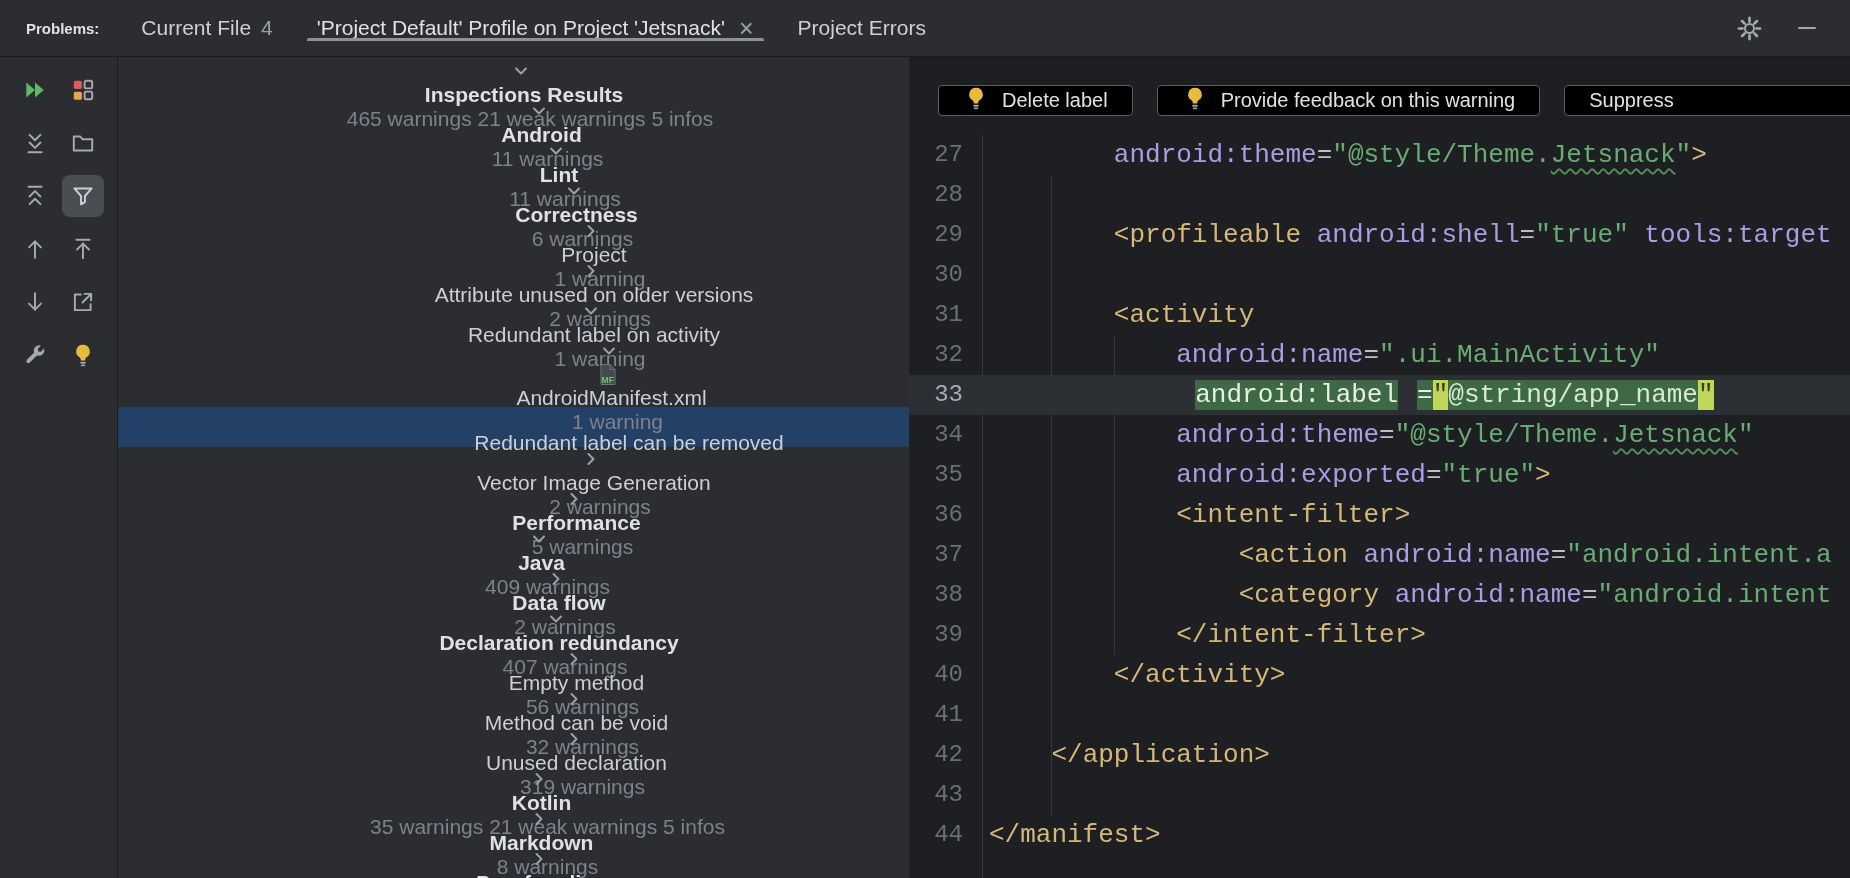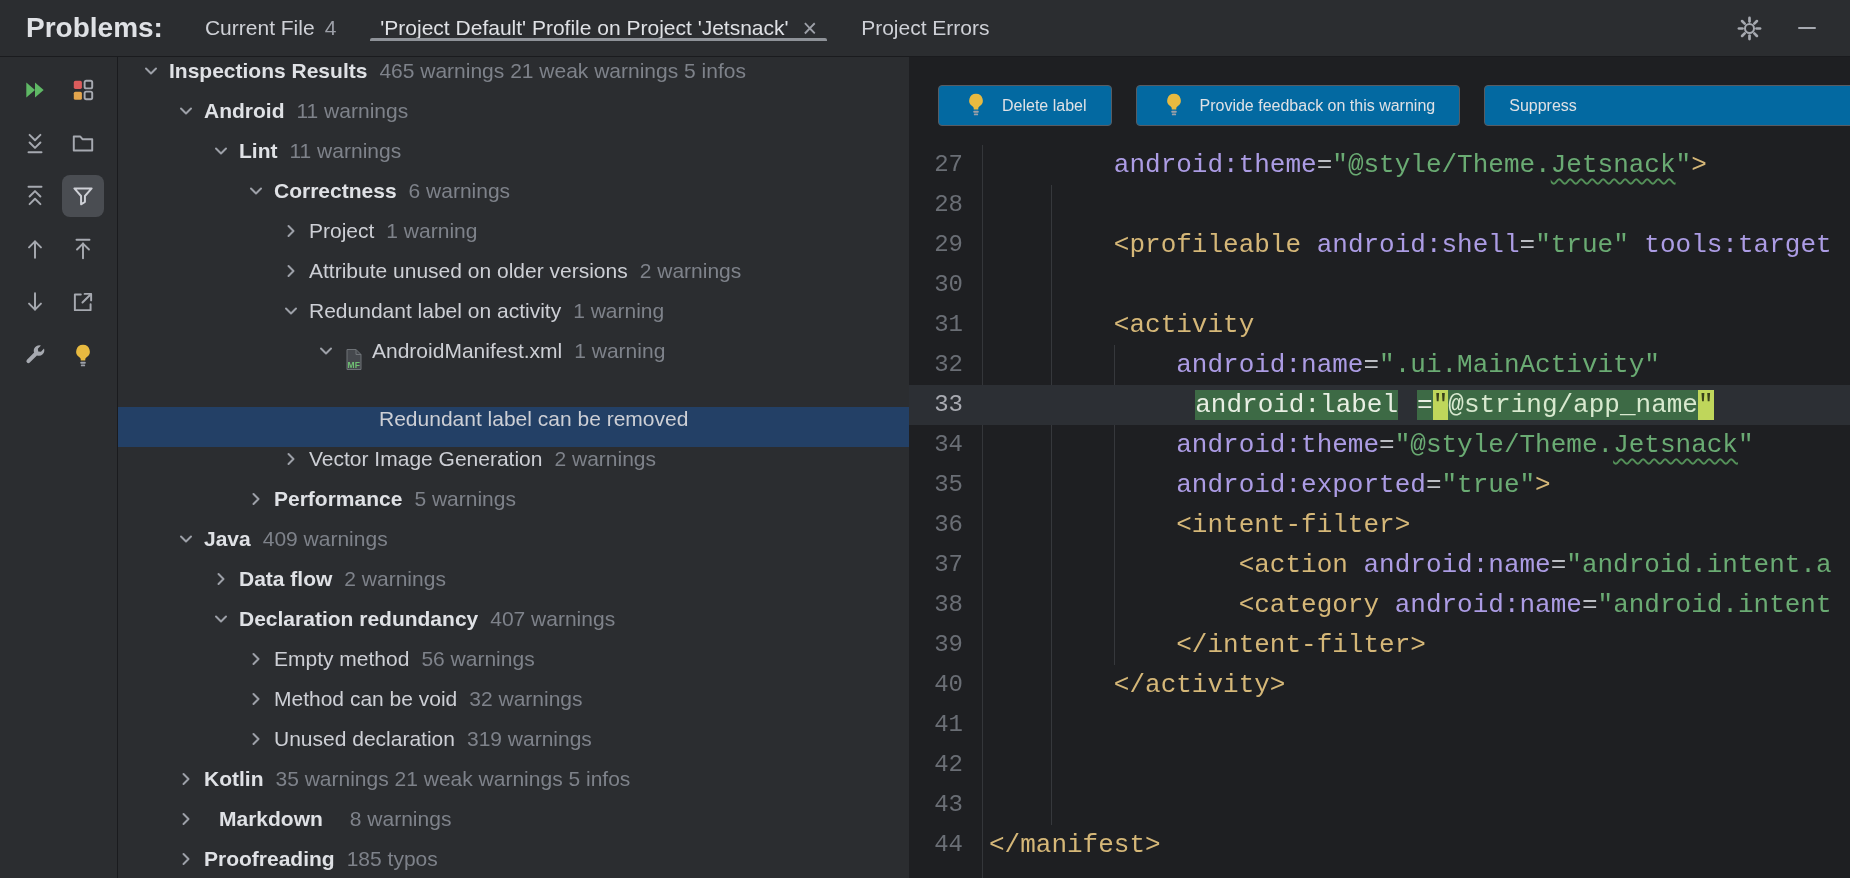--- a/index.html
+++ b/index.html
@@ -3,21 +3,21 @@
 <meta charset="utf-8">
 <style>
   * { margin:0; padding:0; box-sizing:border-box; }
   html,body { width:1850px; height:878px; overflow:hidden; background:var(--bg-editor,#1E1F22);
     font-family:"Liberation Sans","DejaVu Sans",sans-serif; }
   .app { width:1850px; height:878px; display:flex; flex-direction:column; }
 
   
   .header { height:57px; flex:none; background:var(--bg-panel,#2B2D30); border-bottom:1px solid #1A1B1E;
     display:flex; align-items:stretch; }
-  .hdr-title { color:var(--tree-bold,#DFE1E5); font-weight:700; font-size:28px; display:flex; align-items:center;
+  .hdr-title { color:var(--tree-bold,#DFE1E5); font-weight:700; font-size:15px; display:flex; align-items:center;
     padding:0 20px 0 26px; }
   .tabs { display:flex; align-items:center; }
   .tab { display:flex; align-items:center; gap:10px; padding:0 22px; color:#CED0D6; font-size:21px; position:relative; }
   .tab .count { color:#9DA0A8; }
   .tab.active { color:var(--tree-bold,#DFE1E5); }
   .tab.active::after { content:""; position:absolute; left:12px; right:12px; bottom:0; height:3px;
     background:#8E9298; border-radius:2px 2px 0 0; }
   .tab-close { font-size:25px; color:#9DA0A8; margin-left:4px; line-height:1; }
   .hdr-spacer { flex:1; }
   .hdr-icons { display:flex; align-items:center; gap:28px; padding-right:28px; }
@@ -27,34 +27,34 @@
   
   .body { flex:1; display:flex; min-height:0; }
 
   .toolstrip { width:118px; flex:none; background:var(--bg-panel,#2B2D30); border-right:1px solid #1A1B1E;
     padding:12px 0 0 14px; display:grid; grid-template-columns:48px 48px; grid-auto-rows:53px; }
   .tool-btn { width:42px; height:42px; border-radius:8px; display:flex; align-items:center; justify-content:center; }
   .tool-btn.selected { background:#4A4D52; }
 
   
   .tree { width:791px; flex:none; background:var(--bg-panel,#2B2D30); padding-top:2px; overflow:hidden; }
-  .tree-row { height:40px; display:flex; font-size:21px; white-space:nowrap; }
+  .tree-row { height:40px; display:flex; align-items:center; font-size:21px; white-space:nowrap;flex-direction:column; }
   .tree-row.selected { background:var(--row-selected,#234066); }
   .chev { width:24px; height:24px; margin-right:6px; flex:none; display:flex; align-items:center; justify-content:center; }
   .file-icon { margin-right:8px; display:flex; align-items:center; }
   .lbl { color:var(--tree-text,#CDCFD5); }
   .lbl.bold { font-weight:700; color:var(--tree-bold,#DFE1E5); }
   .cnt { color:var(--count,#7E828A); margin-left:12px; }
 
   
   .editor { flex:1; background:var(--bg-editor,#1E1F22); display:flex; flex-direction:column; min-width:0; overflow:hidden; }
   .actions { flex:none; display:flex; gap:24px; padding:28px 0 19px 29px; white-space:nowrap; }
-  .action-btn { height:41px; display:inline-flex; align-items:center; gap:13px; padding:0 24px;
-    border:1px solid #585C63; border-radius:4px; background:#0369a1; color:var(--tree-bold,#DFE1E5);
-    font-size:16px; flex:none; }
+  .action-btn { height:31px; display:inline-flex; align-items:center; gap:13px; padding:0 24px;
+    border:1px solid #585C63; border-radius:4px; background:#000000; color:var(--tree-bold,#DFE1E5);
+    font-size:20px; flex:none; }
   .action-btn.clipped { width:420px; justify-content:flex-start; }
 
   .code-wrap { position:relative; flex:1; font-family:Liberation Mono, monospace; font-size:26px; }
   .gutter-sep { position:absolute; left:73px; top:0; bottom:0; width:1px; background:#34363A; z-index:0; }
   .guide { position:absolute; width:1px; background:#36383C; z-index:0; }
   .guide.g1 { left:142px; top:40px; height:640px; }
   .guide.g2 { left:205px; top:200px; height:320px; }
   .code-lines { position:relative; z-index:1; }
   .code-line { display:flex; height:40px; line-height:40px; }
   .code-line.current { background:var(--current-line,#2B2E33); }
@@ -362,21 +362,21 @@
         </div>
         <div class="tree-row" style="padding-left: 56px;">
           <span class="chev">
             <svg width="22" height="22" viewBox="0 0 22 22">
               <path d="M8.5 6l5 5-5 5" stroke="#9DA0A8" stroke-width="2" fill="none" stroke-linecap="round" stroke-linejoin="round"></path>
             </svg>
           </span>
           <span class="lbl bold">Kotlin</span>
           <span class="cnt">35 warnings 21 weak warnings 5 infos</span>
         </div>
-        <div class="tree-row" style="padding-left: 56px; gap: 15px;">
+        <div class="tree-row" style="padding-left: 56px;">
           <span class="chev">
             <svg width="22" height="22" viewBox="0 0 22 22">
               <path d="M8.5 6l5 5-5 5" stroke="#9DA0A8" stroke-width="2" fill="none" stroke-linecap="round" stroke-linejoin="round"></path>
             </svg>
           </span>
           <span class="lbl bold">Markdown</span>
           <span class="cnt">8 warnings</span>
         </div>
         <div class="tree-row" style="padding-left: 56px;">
           <span class="chev">
@@ -479,21 +479,21 @@
             <div class="code-line">
               <span class="gutter">40</span>
               <span class="code-text"><span class="p">        </span><span class="t">&lt;/activity&gt;</span></span>
             </div>
             <div class="code-line">
               <span class="gutter">41</span>
               <span class="code-text"></span>
             </div>
             <div class="code-line">
               <span class="gutter">42</span>
-              <span class="code-text"><span class="p">    </span></span>
+              <span class="code-text"><span class="p">    </span><span class="t">&lt;/application&gt;</span></span>
             </div>
             <div class="code-line">
               <span class="gutter">43</span>
               <span class="code-text"></span>
             </div>
             <div class="code-line">
               <span class="gutter">44</span>
               <span class="code-text"><span class="t">&lt;/manifest&gt;</span></span>
             </div>
           </div>

